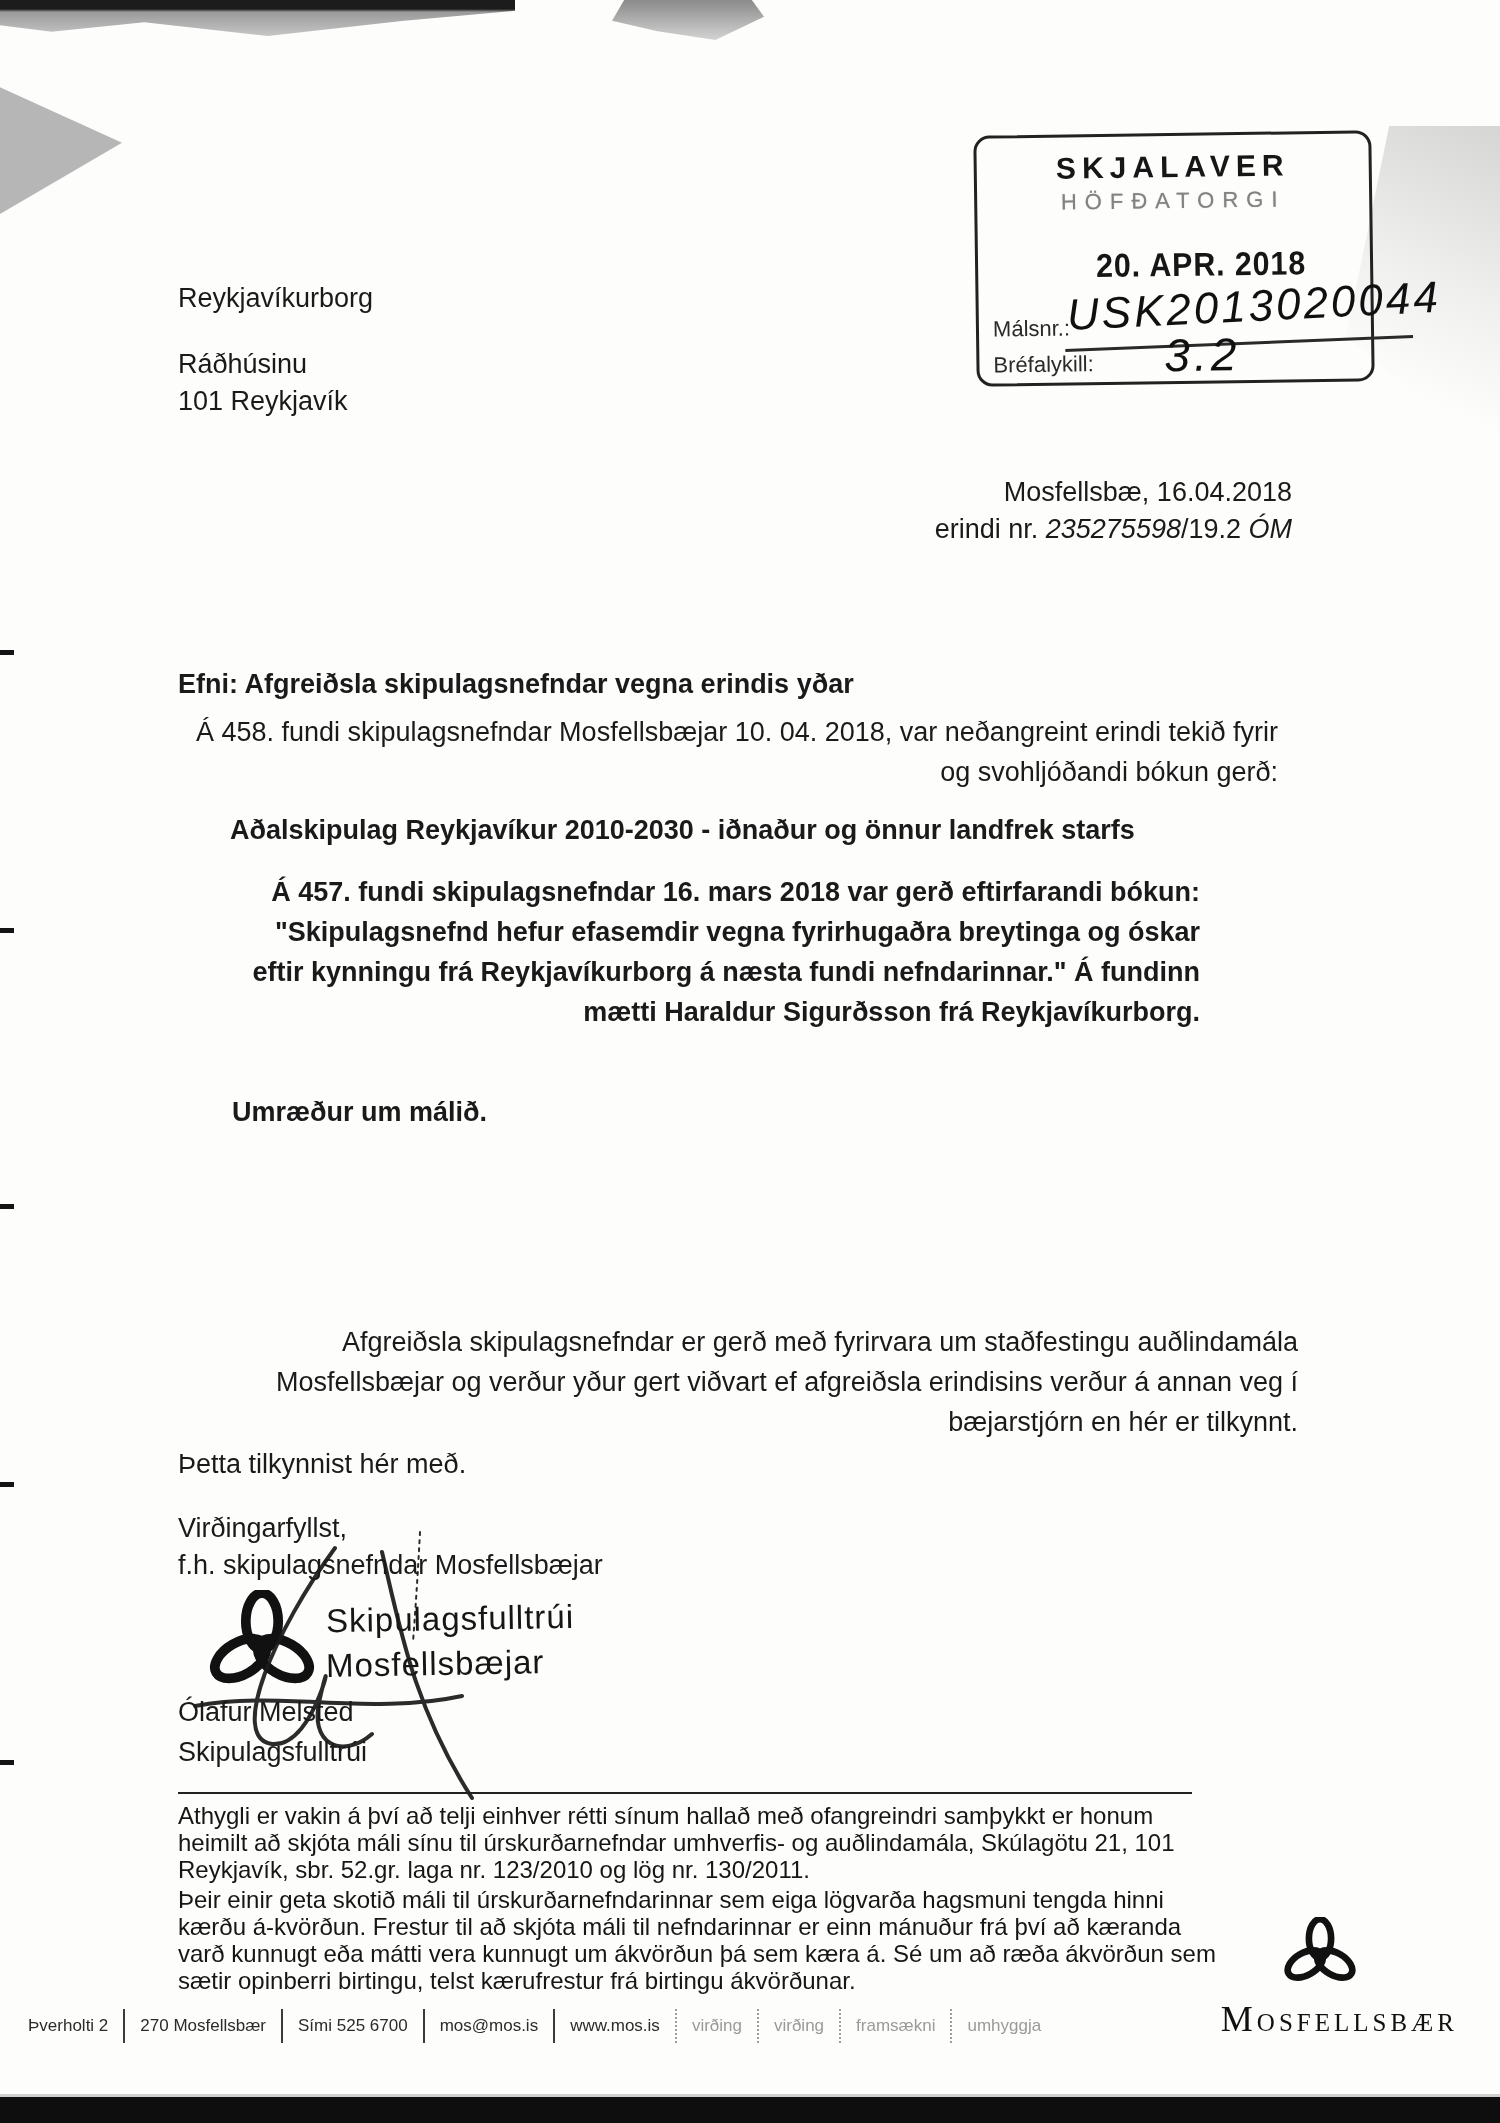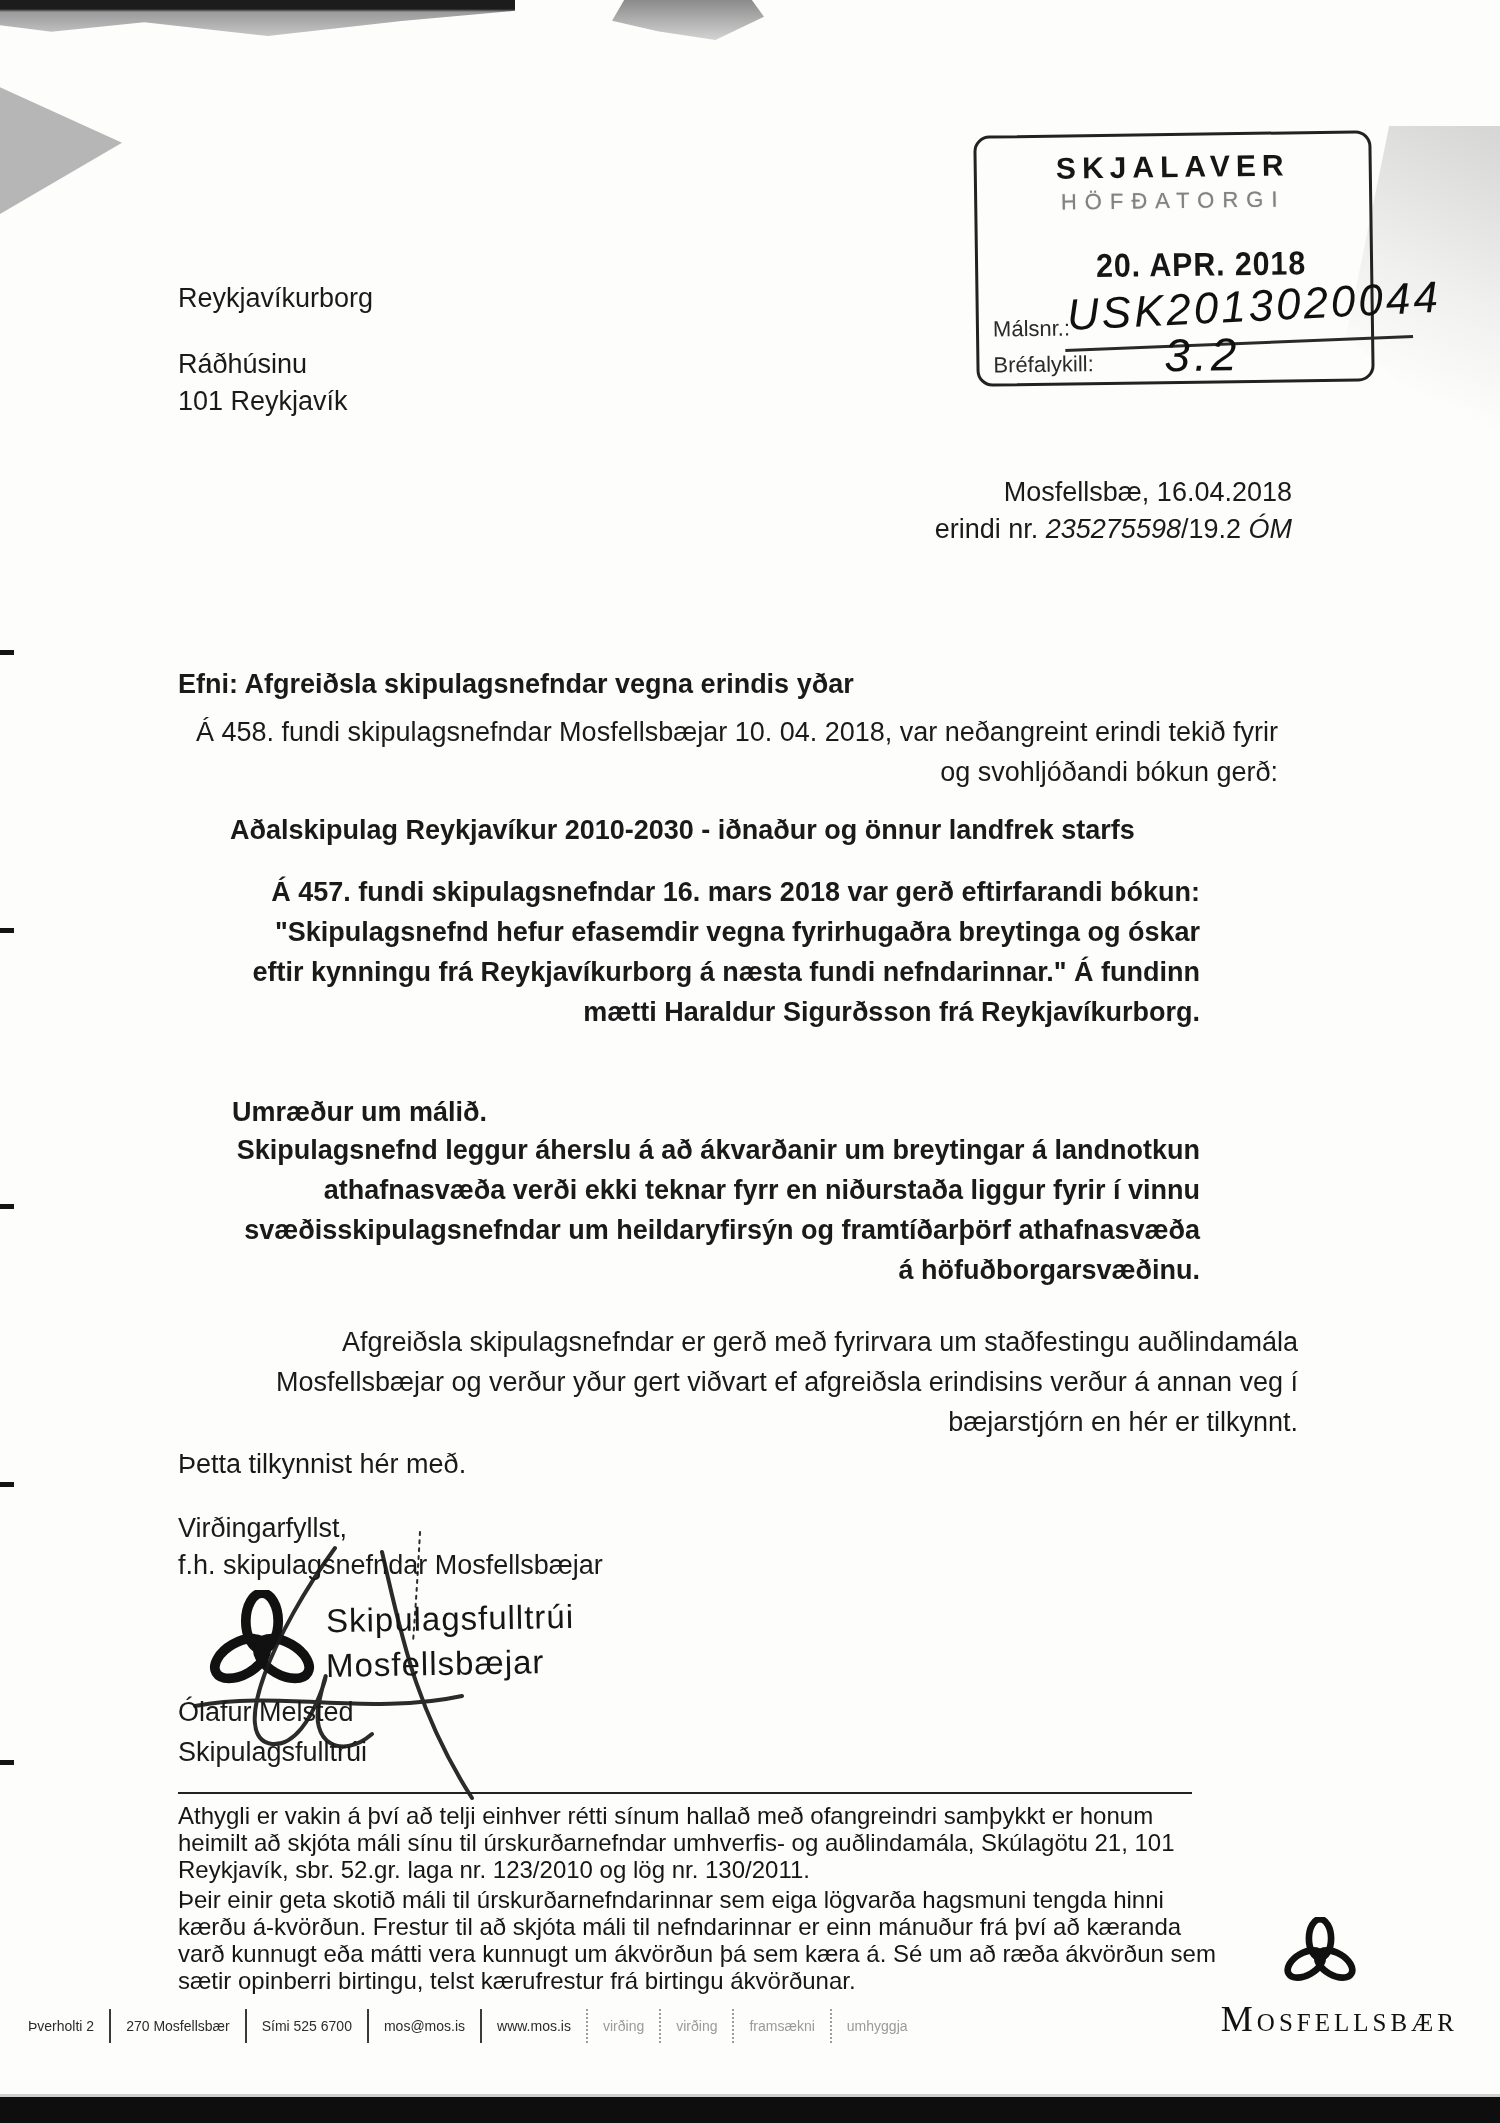--- a/index.html
+++ b/index.html
@@ -43,21 +43,21 @@
   .bold{font-weight:bold;}
   .dateline{left:700px;top:474px;width:592px;text-align:right;font-size:27px;line-height:37px;}
   .fineprint{font-size:24px;line-height:27px;color:#161616;}
   .divider{left:178px;top:1792px;width:1014px;height:2px;background:#222;}
 
   
   .office-stamp-text{font-size:33px;letter-spacing:1px;color:#161616;transform:rotate(-1deg);}
   .sig-svg{pointer-events:none;}
 
   
-  .footer-row{left:28px;top:2003px;height:46px;display:flex;align-items:center;font-size:14px;color:#2b2b2b;}
+  .footer-row{left:28px;top:2003px;height:46px;display:flex;align-items:center;font-size:17px;color:#2b2b2b;}
   .fsep{width:0;height:34px;border-left:2px solid #3a3a3a;margin:0 15px;}
   .fsep.dot{border-left:2px dotted #9c9c9c;}
   .fval{color:#9a9a9a;}
   .wordmark{right:42px;top:1998px;font-family:"Liberation Serif",serif;font-variant:small-caps;
     font-size:36px;letter-spacing:4px;color:#111;}
 </style>
 </head>
 <body>
 
 <div id="page">
@@ -102,21 +102,20 @@
     <div>Mosfellsbæ, 16.04.2018</div>
     <div><span>erindi nr. </span><i>235275598</i><span>/19.2 </span><i>ÓM</i></div>
   </div>
 
   <div class="abs body-text bold" style="left:178px;top:664px">Efni: Afgreiðsla skipulagsnefndar vegna erindis yðar</div>
   <div class="abs body-text" style="left:178px;top:712px;width:1100px">Á 458. fundi skipulagsnefndar Mosfellsbæjar 10. 04. 2018, var neðangreint erindi tekið fyrir og svohljóðandi bókun gerð:</div>
 
   <div class="abs body-text bold" style="left:230px;top:810px">Aðalskipulag Reykjavíkur 2010-2030 - iðnaður og önnur landfrek starfs</div>
   <div class="abs body-text bold" style="left:230px;top:872px;width:970px">Á 457. fundi skipulagsnefndar 16. mars 2018 var gerð eftirfarandi bókun: "Skipulagsnefnd hefur efasemdir vegna fyrirhugaðra breytinga og óskar eftir kynningu frá Reykjavíkurborg á næsta fundi nefndarinnar." Á fundinn mætti Haraldur Sigurðsson frá Reykjavíkurborg.</div>
   <div class="abs body-text bold" style="left:232px;top:1092px">Umræður um málið.</div>
-  <div class="abs body-text bold" style="left:230px;top:1130px;width:970px">Skipulagsnefnd leggur áherslu á að ákvarðanir um breytingar á landnotkun athafnasvæða verði ekki teknar fyrr en niðurstaða liggur fyrir í vinnu svæðisskipulagsnefndar um heildaryfirsýn og framtíðarþörf athafnasvæða á höfuðborgarsvæðinu.</div>
 
   <div class="abs body-text" style="left:178px;top:1322px;width:1120px">Afgreiðsla skipulagsnefndar er gerð með fyrirvara um staðfestingu auðlindamála Mosfellsbæjar og verður yður gert viðvart ef afgreiðsla erindisins verður á annan veg í bæjarstjórn en hér er tilkynnt.</div>
   <div class="abs body-text" style="left:178px;top:1444px">Þetta tilkynnist hér með.</div>
   <div class="abs body-text" style="left:178px;top:1508px">Virðingarfyllst,</div>
   <div class="abs body-text" style="left:178px;top:1545px">f.h. skipulagsnefndar Mosfellsbæjar</div>
 
   <div class="abs" style="left:208px;top:1588px;width:108px;height:112px">
     <svg width="108" height="112" viewBox="0 0 100 100">
         <use href="#trefoil"></use>
       </svg>

